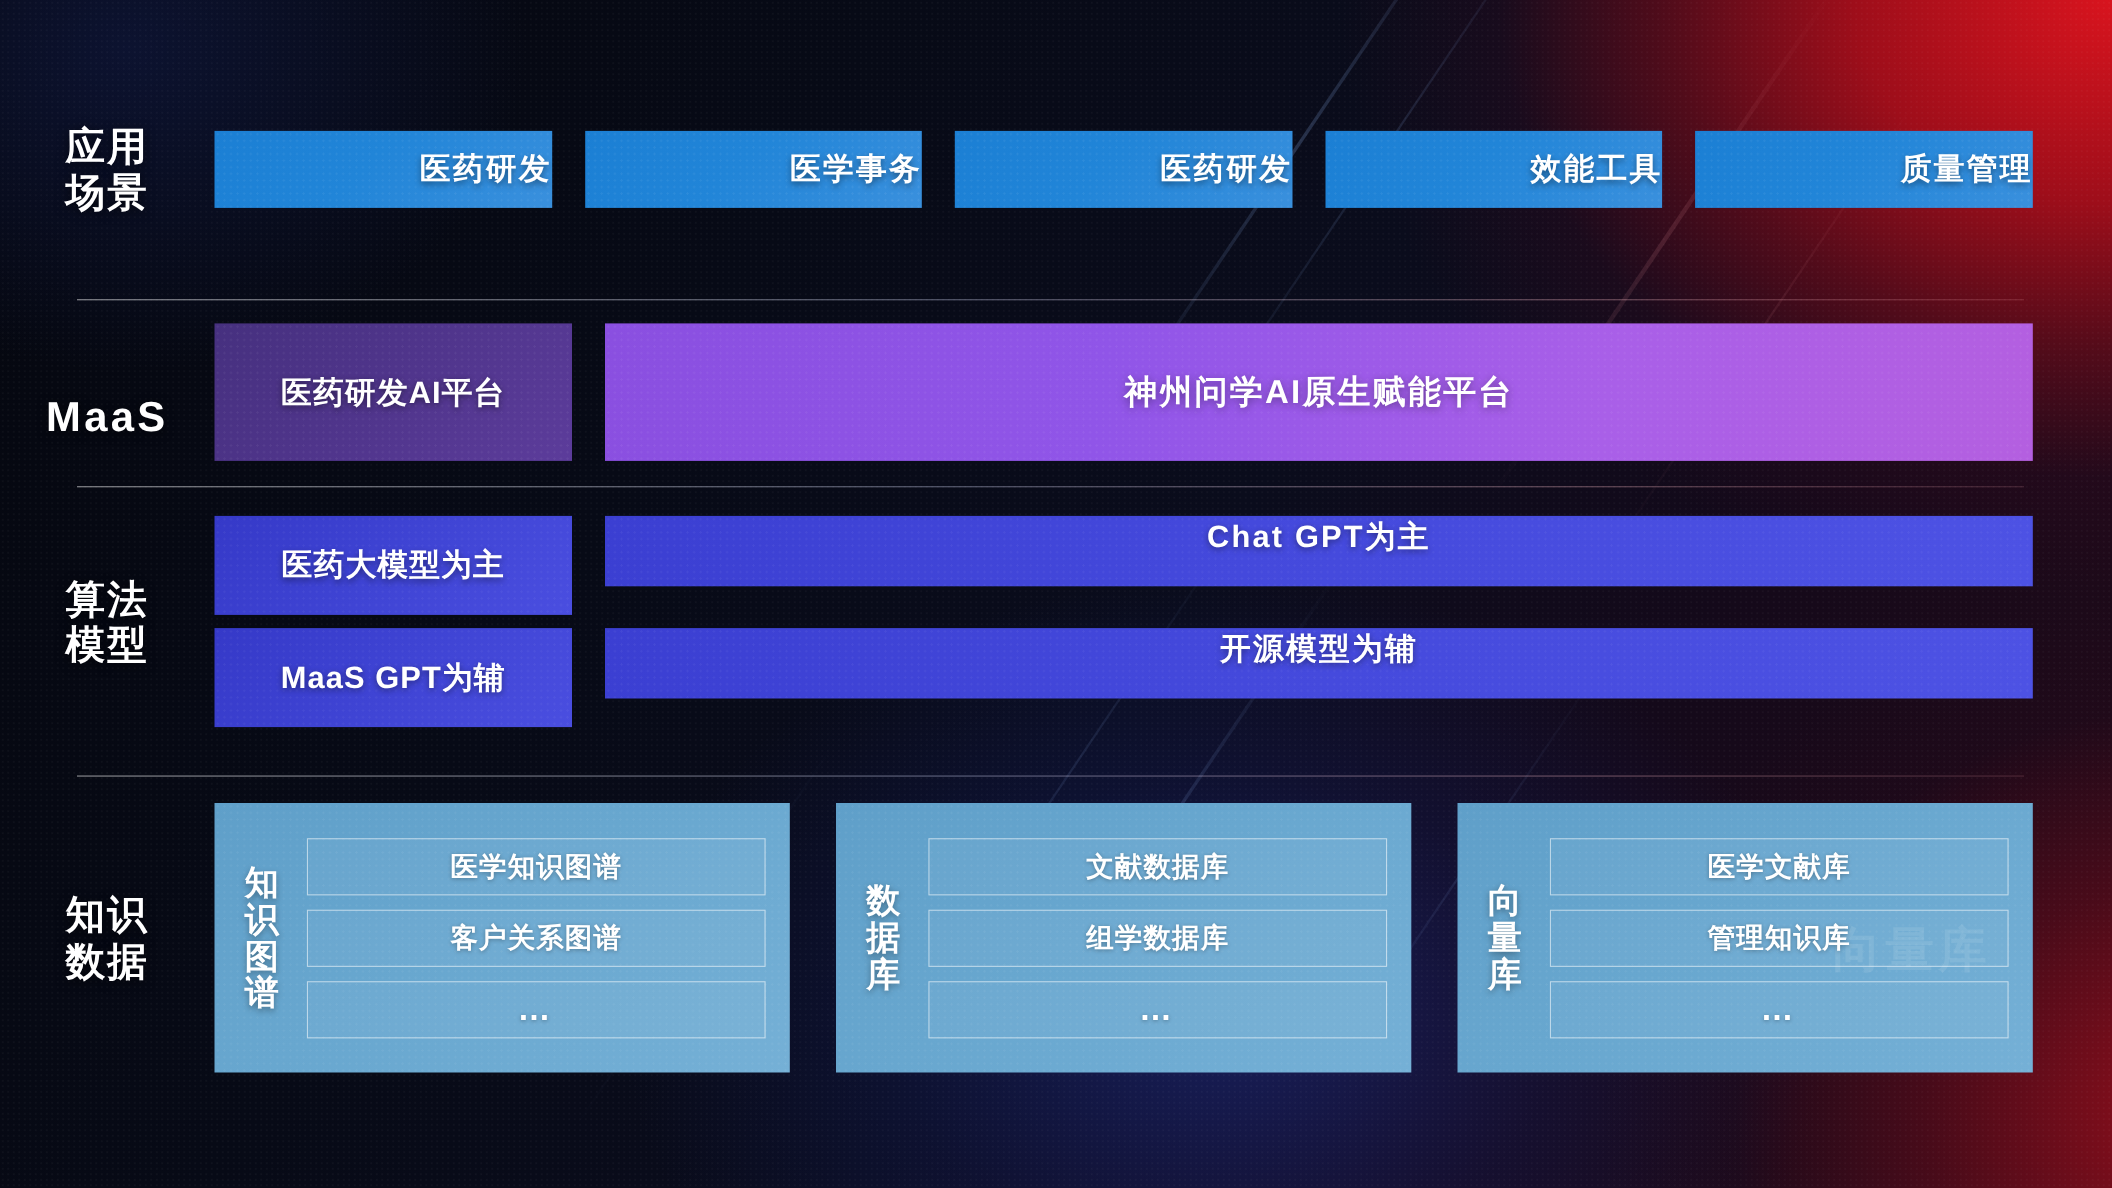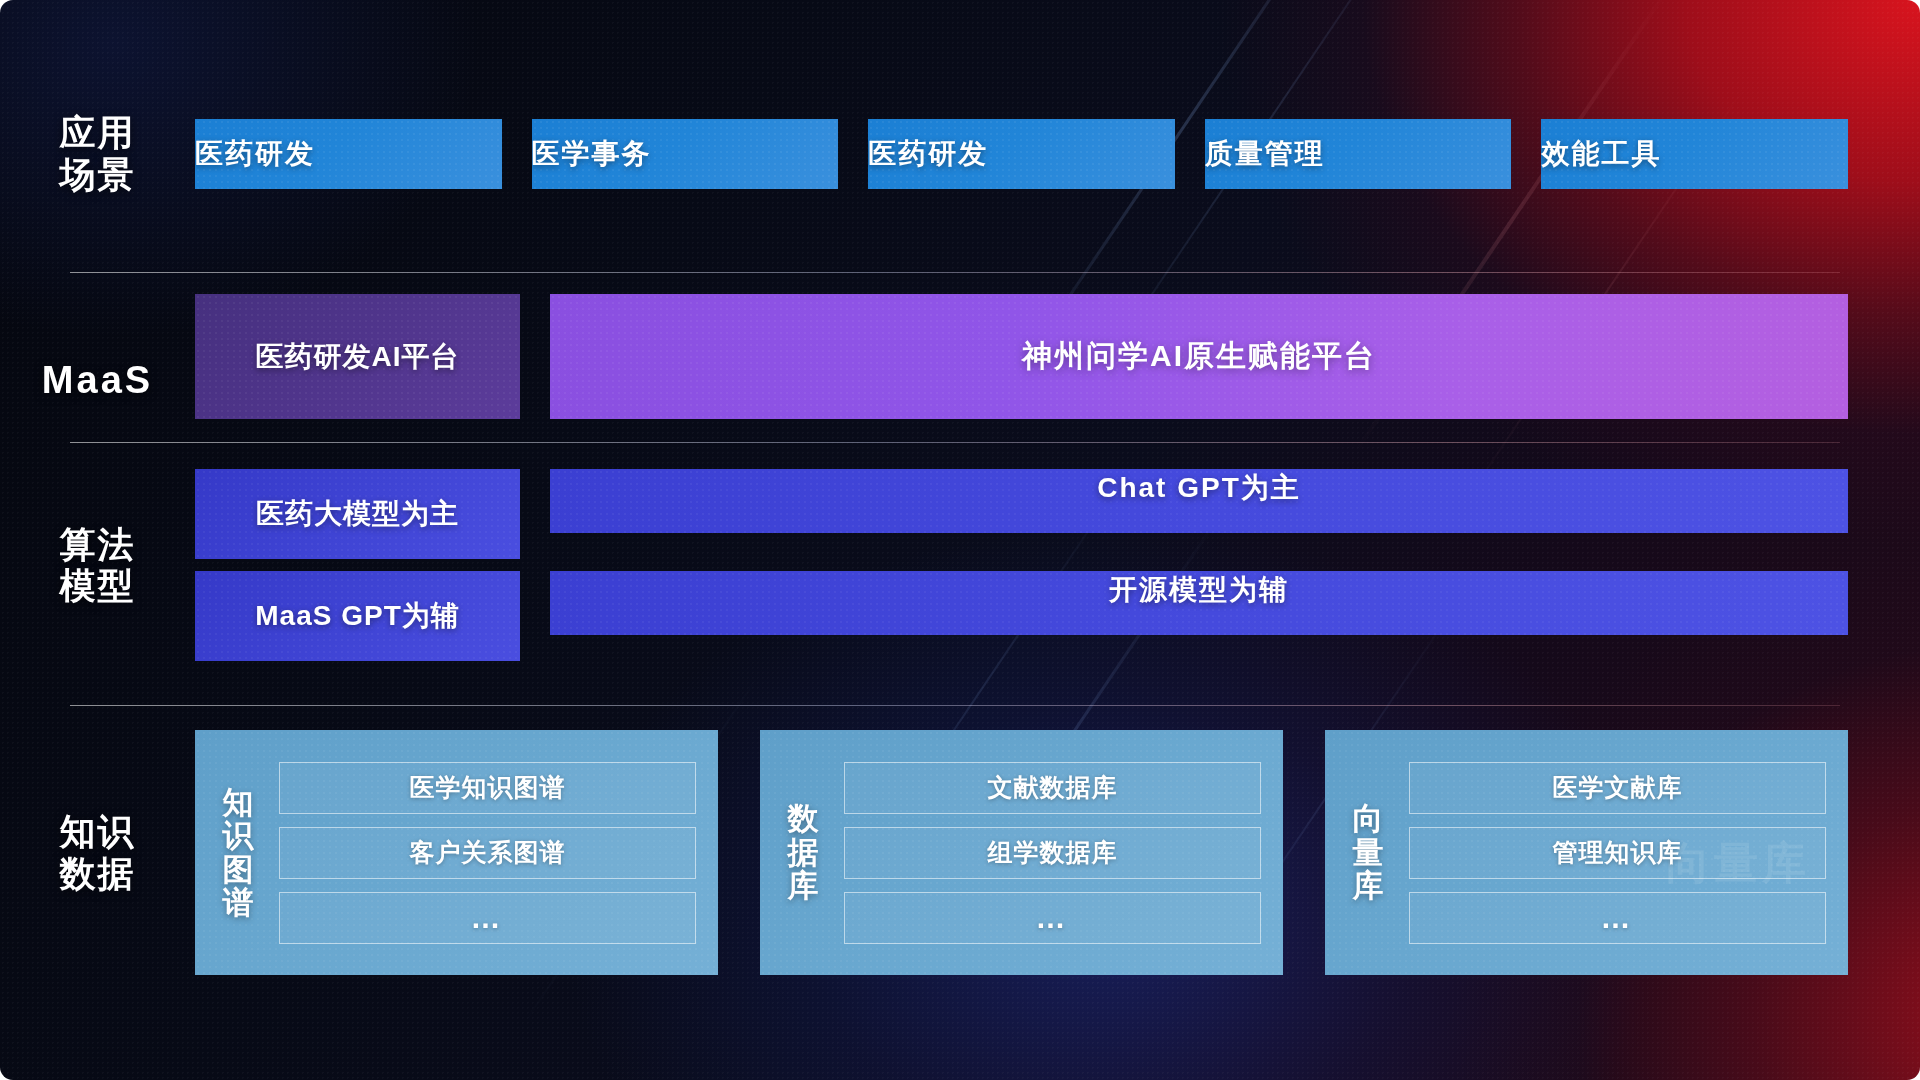--- a/index.html
+++ b/index.html
@@ -11,21 +11,20 @@
   #stage {
     position:relative;
     width:1920px; height:1080px;
     background:
       radial-gradient(ellipse 900px 700px at 100% 0%, rgba(220,20,30,0.98) 0%, rgba(170,14,26,0.92) 26%, rgba(110,12,26,0.70) 45%, rgba(50,10,30,0.35) 62%, rgba(12,12,30,0.0) 78%),
       radial-gradient(ellipse 700px 620px at 104% 94%, rgba(165,15,28,0.85) 0%, rgba(105,12,26,0.55) 35%, rgba(40,10,28,0.20) 60%, rgba(8,10,26,0) 78%),
       radial-gradient(ellipse 760px 560px at 58% 86%, rgba(30,46,140,0.55) 0%, rgba(20,30,96,0.30) 40%, rgba(8,10,26,0) 72%),
       radial-gradient(ellipse 520px 420px at 6% 4%, rgba(22,34,92,0.42) 0%, rgba(8,10,26,0) 70%),
       linear-gradient(120deg, #05070f 0%, #070a16 32%, #0a0c1c 55%, #14091a 74%, #240a18 100%);
     overflow:hidden;
-    border-radius:13px;
   }
   
   .streaks { position:absolute; inset:0; pointer-events:none; overflow:hidden; }
   .streak {
     position:absolute;
     background:linear-gradient(to bottom, rgba(150,190,255,0), rgba(150,190,255,0.42), rgba(150,190,255,0));
     transform-origin:center;
   }
   .streak.warm {
     background:linear-gradient(to bottom, rgba(255,150,160,0), rgba(255,160,170,0.30), rgba(255,150,160,0));
@@ -67,21 +66,21 @@
   .apps {
     display:flex;
     gap:30px;
     flex:1;
     padding-right:72px;
   }
   .app-box {
     flex:1 1 0;
     height:70px;
     background:linear-gradient(135deg,#1b7fd4 0%, #2185d8 45%, #3a90dd 100%);
-    display:flex; align-items:center; justify-content:flex-start;
+    display:flex; align-items:center; justify-content:flex-end;
     color:#fff; font-size:28px; font-weight:bold; letter-spacing:2px;
     text-shadow:0 2px 6px rgba(0,0,0,0.4);
     position:relative; overflow:hidden;
   }
   .app-box::after {
     content:""; position:absolute; inset:0;
     background-image:radial-gradient(rgba(255,255,255,0.10) 1px, transparent 1px);
     background-size:6px 6px; opacity:0.55;
   }
   .app-box > span { position:relative; z-index:2; }
@@ -210,24 +209,24 @@
       <div class="app-box">
           <span>医药研发</span>
         </div>
       <div class="app-box">
           <span>医学事务</span>
         </div>
       <div class="app-box">
           <span>医药研发</span>
         </div>
       <div class="app-box">
+          <span>效能工具</span>
+        </div>
+      <div class="app-box">
           <span>质量管理</span>
-        </div>
-      <div class="app-box">
-          <span>效能工具</span>
         </div>
     </div>
   </div>
 
   <div class="divider" style="top:272px;"></div>
 
   <div class="row" style="top:294px; height:125px;">
     <div class="row-label latin">MaaS</div>
     <div class="maas-wrap">
       <div class="maas-left">

